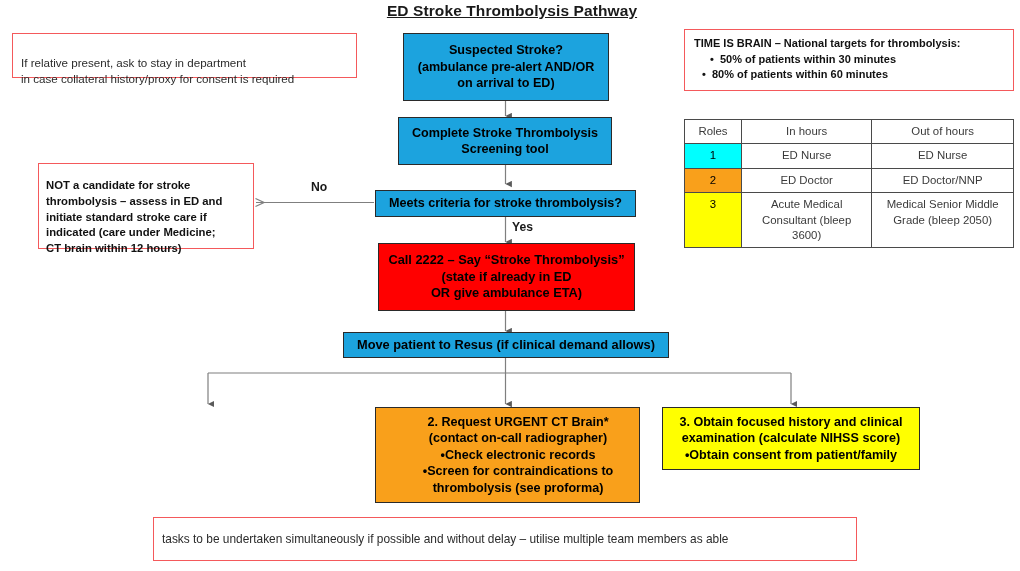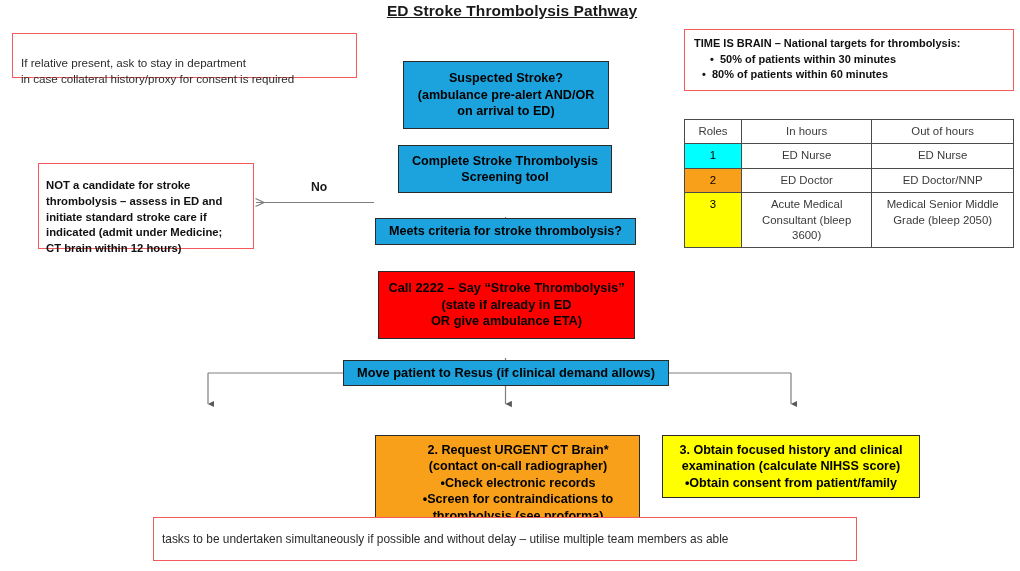--- a/index.html
+++ b/index.html
@@ -53,21 +53,20 @@
   .fbox {
     border: 1px solid #2a2a2a;
     display: flex;
     align-items: center;
     justify-content: center;
     text-align: center;
     font-weight: bold;
     color: #000000;
     line-height: 1.30;
     padding: 2px 4px;
-    margin-top: 28px;
   }
   .fbox span { display: block; white-space: nowrap; }
   .blue   { background: #1CA3DE; }
   .red    { background: #FF0000; }
   .cyan   { background: #00FFFF; }
   .orange { background: #F9A01B; }
   .yellow { background: #FFFF00; }
 
   
   .roles-table {
@@ -184,21 +183,21 @@
         <td>Acute Medical Consultant (bleep 3600)</td>
         <td>Medical Senior Middle Grade (bleep 2050)</td>
       </tr>
     </tbody>
   </table>
 
   <div class="abs note note-bold" style="left:38px; top:163px; width:216px; height:86px; font-size:11.3px; line-height:1.40; padding:14px 7px;">
     <span class="note-line">NOT a candidate for stroke</span>
     <span class="note-line">thrombolysis – assess in ED  and</span>
     <span class="note-line">initiate standard stroke care if</span>
-    <span class="note-line">indicated (admit under Medicine;</span>
+    <span class="note-line">indicated (care under Medicine;</span>
     <span class="note-line">CT brain within 12 hours)</span>
   </div>
 
   <div class="abs fbox blue" style="left:403px; top:33px; width:206px; height:68px; font-size:12.6px; flex-direction:column;">
     <span>Suspected Stroke?</span>
     <span>(ambulance pre-alert AND/OR</span>
     <span>on arrival to ED)</span>
   </div>
 
   <div class="abs fbox blue" style="left:398px; top:117px; width:214px; height:48px; font-size:12.6px; flex-direction:column;">

